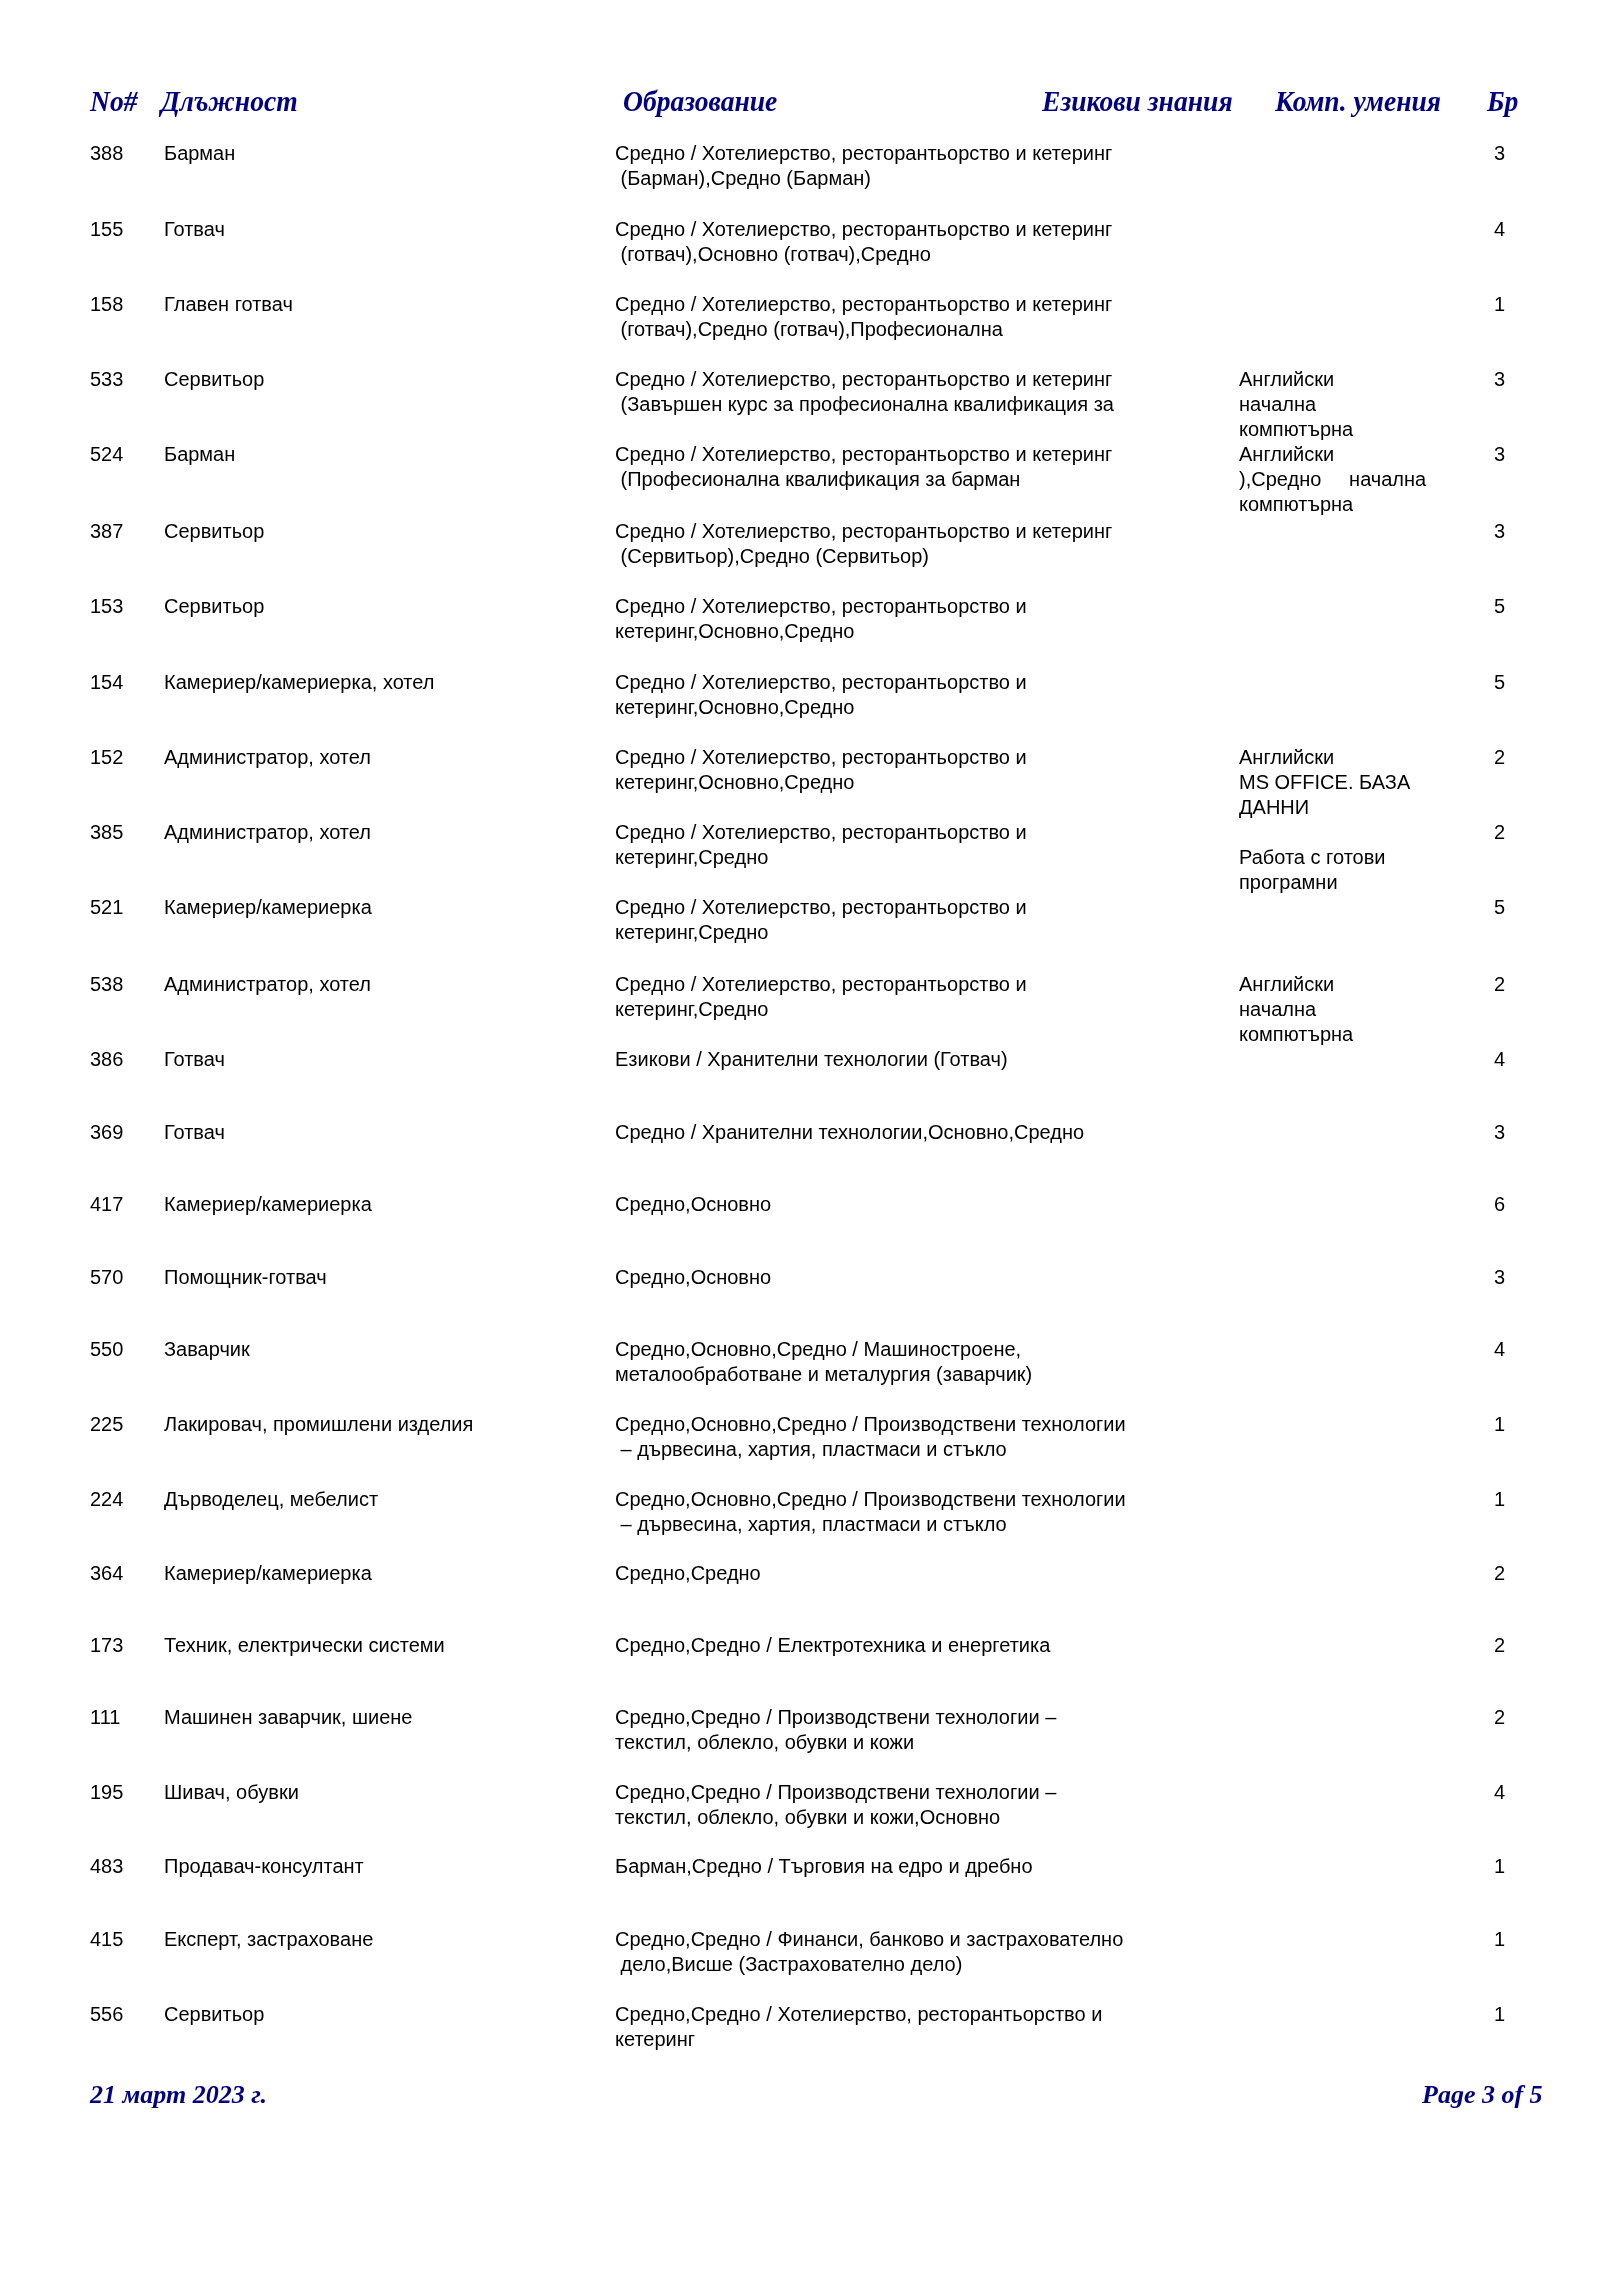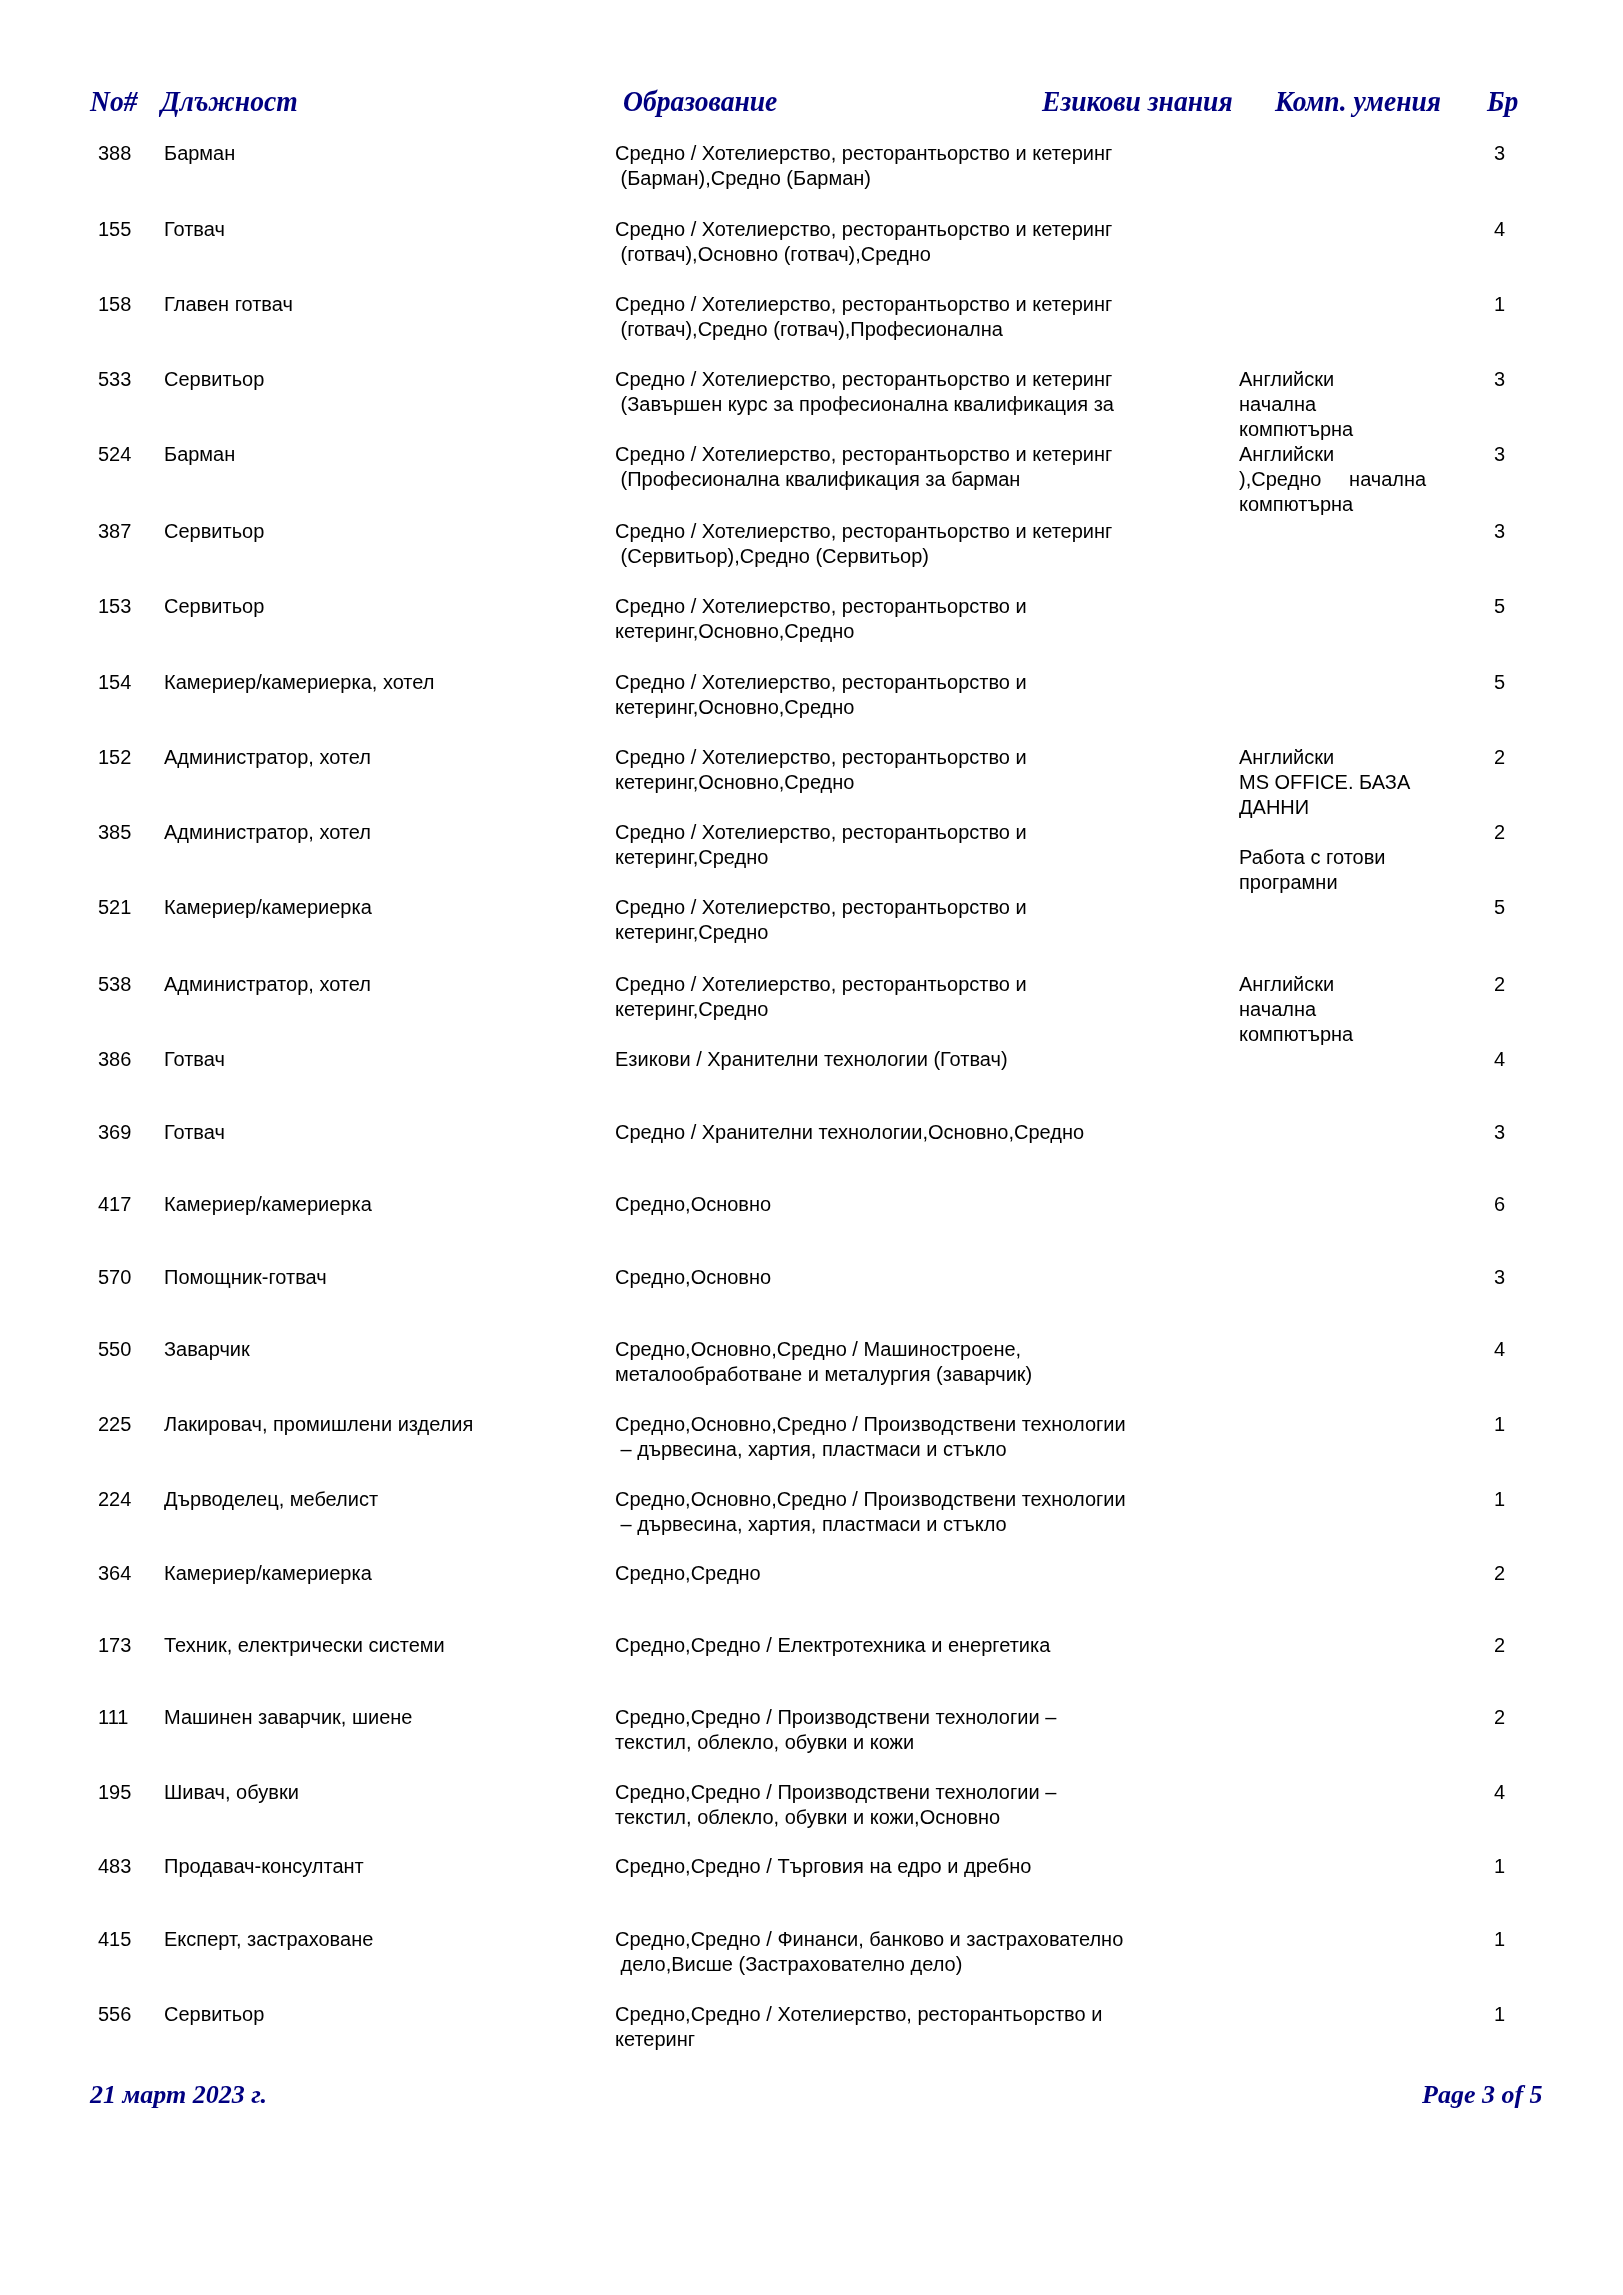--- a/index.html
+++ b/index.html
@@ -3,21 +3,21 @@
 <meta charset="utf-8">
 <style>
   html, body { margin: 0; padding: 0; background: #ffffff; }
   body { width: 1623px; height: 2295px; position: relative; overflow: hidden;
          font-family: "Liberation Sans", sans-serif; color: #000; }
   .hdr { position: absolute; top: 84px; font-family: "Liberation Serif", serif;
          font-style: italic; font-weight: bold; font-size: 30px; color: #000080;
          transform: scaleX(0.92); transform-origin: left top; white-space: nowrap; }
   .row { position: absolute; left: 0; width: 1623px; font-size: 20px; line-height: 25px; }
   .cell { position: absolute; top: 0; white-space: pre; }
-  .c-no { left: 98px; text-align: center; }
+  .c-no { left: 90px; text-align: center; }
   .c-title { left: 164px; }
   .c-edu { left: 615px; }
   .c-lang { left: 1239px; }
   .c-cnt { left: 1494px; }
   .footer { position: absolute; top: 2080px; font-family: "Liberation Serif", serif;
             font-style: italic; font-weight: bold; font-size: 26px; color: #000080; white-space: nowrap; }
 </style>
 </head>
 <body>
 
@@ -215,21 +215,21 @@
       <div class="cell c-no">195</div>
       <div class="cell c-title">Шивач, обувки</div>
       <div class="cell c-edu">Средно,Средно / Производствени технологии –
 текстил, облекло, обувки и кожи,Основно</div>
       <div class="cell c-lang"></div>
       <div class="cell c-cnt">4</div>
     </div>
     <div class="row" style="top: 1854px;">
       <div class="cell c-no">483</div>
       <div class="cell c-title">Продавач-консултант</div>
-      <div class="cell c-edu">Средно,Средно / Търговия на едро и дребно</div>
+      <div class="cell c-edu">Барман,Средно / Търговия на едро и дребно</div>
       <div class="cell c-lang"></div>
       <div class="cell c-cnt">1</div>
     </div>
     <div class="row" style="top: 1927px;">
       <div class="cell c-no">415</div>
       <div class="cell c-title">Експерт, застраховане</div>
       <div class="cell c-edu">Средно,Средно / Финанси, банково и застрахователно
  дело,Висше (Застрахователно дело)</div>
       <div class="cell c-lang"></div>
       <div class="cell c-cnt">1</div>

